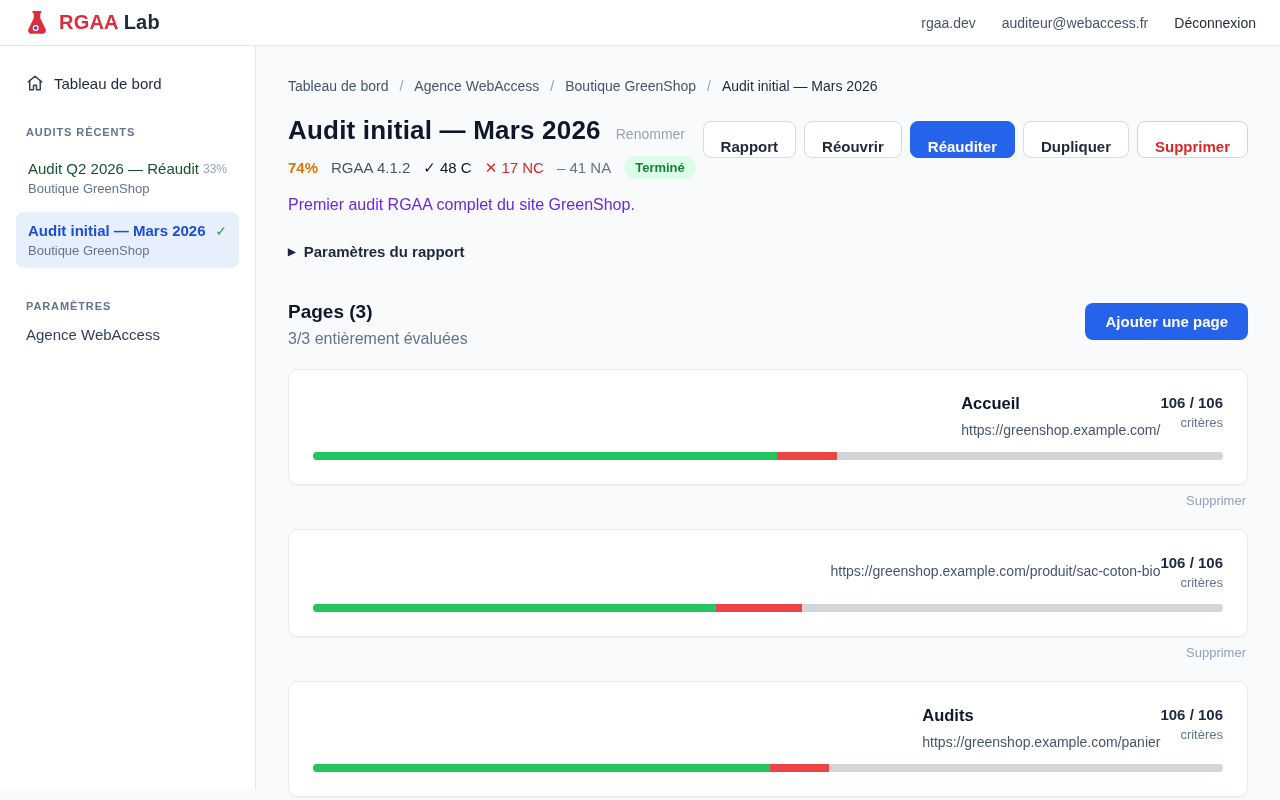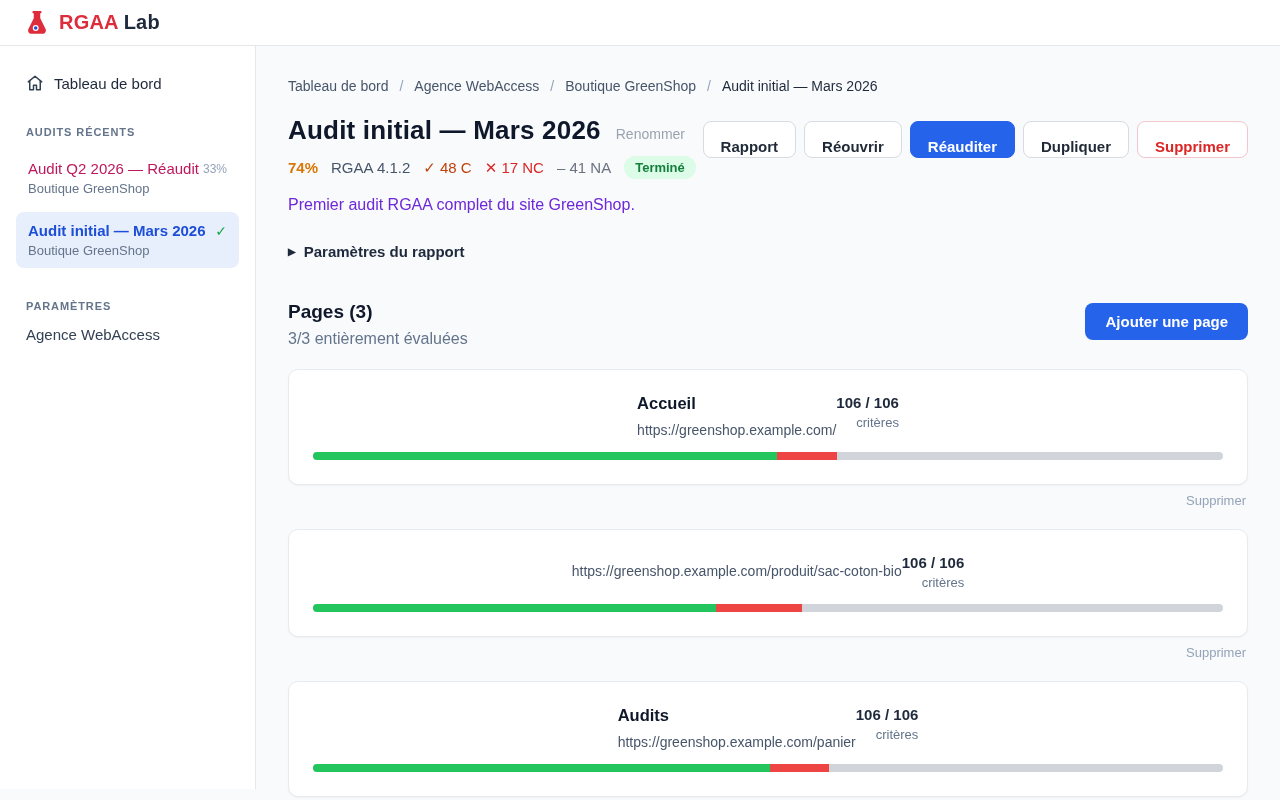--- a/index.html
+++ b/index.html
@@ -36,21 +36,21 @@
   .side-dashboard {
     display:flex; align-items:center; gap:10px;
     font-size:15px; color:#1e293b; padding:2px 10px; cursor:pointer;
   }
   .section-label {
     font-size:11px; font-weight:bold; letter-spacing:.9px;
     color:#64748b; margin:32px 10px 12px; text-transform:uppercase;
   }
   .audit-item { padding:10px 12px; border-radius:8px; margin:0 0 6px; cursor:pointer; }
   .audit-row { display:flex; justify-content:space-between; align-items:center; }
-  .audit-title { font-size:15px; color:#be185d; }
+  .audit-title { font-size:15px; color:#14532d; }
   .audit-meta { font-size:12px; color:#94a3b8; }
   .audit-sub { font-size:13px; color:#64748b; margin-top:4px; }
   .audit-item.selected { background:#e8effc; }
   .audit-item.selected .audit-title { color:#1d4ed8; font-weight:bold; }
   .audit-check { color:#16a34a; font-size:14px; }
   .settings-item { font-size:15px; color:#334155; padding:2px 10px; cursor:pointer; }
 
   
   .breadcrumb { display:flex; align-items:center; gap:11px; font-size:14px; color:#475569; }
   .crumb { cursor:pointer; }
@@ -58,21 +58,21 @@
   .crumb-current { color:#1e293b; }
 
   
   .head-row { display:flex; justify-content:space-between; align-items:flex-start; margin-top:21px; }
   .title-line { display:flex; align-items:baseline; gap:15px; }
   h1 { margin:0; font-size:26px; font-weight:bold; color:#0f172a; letter-spacing:.2px; }
   .rename-link { font-size:14px; color:#9ca3af; cursor:pointer; }
   .stats-line { display:flex; align-items:center; gap:13px; margin-top:10px; font-size:15px; }
   .score-pct { color:#d97706; font-weight:bold; }
   .referential { color:#475569; }
-  .stat-c { color:#c2410c; }
+  .stat-c { color:#0f172a; }
   .stat-nc { color:#dc2626; }
   .stat-na { color:#6b7280; }
   .status-badge {
     background:#dcfce7; color:#15803d; font-size:13px; font-weight:600;
     padding:4px 11px; border-radius:999px;
   }
   .desc { font-size:16px; color:#6d28d9; margin:17px 0 0; }
   .collapse-row {
     margin-top:29px; display:flex; align-items:center; gap:8px;
     font-size:15px; font-weight:600; color:#1e293b; cursor:pointer;
@@ -97,21 +97,21 @@
     background:#2563eb; color:#ffffff; border:none; border-radius:8px;
     height:37px; padding:0 20px; font-family:inherit; font-size:15px; font-weight:600;
     cursor:pointer; margin-top:2px;
   }
 
   .page-card {
     background:#ffffff; border:1px solid #e7eaee; border-radius:10px;
     padding:24px; margin-top:21px; box-shadow:0 1px 2px rgba(15,23,42,.04);
     cursor:pointer;
   }
-  .card-top { display:flex; justify-content:center; align-items:flex-start; }
+  .card-top { display:flex; justify-content:flex-end; align-items:flex-start; }
   .page-name { font-size:16.5px; font-weight:600; color:#0f172a; }
   .page-url { font-size:14px; color:#475569; margin-top:9px; }
   .card-score { text-align:right; }
   .score-val { font-size:15px; font-weight:bold; color:#1e293b; }
   .score-label { font-size:13px; color:#64748b; margin-top:4px; }
   .bar { height:8px; border-radius:4px; background:#d1d5db; margin-top:14px; display:flex; overflow:hidden; }
   .bar-green { background:#22c55e; height:100%; }
   .bar-red { background:#ef4444; height:100%; }
   .delete-link { text-align:right; font-size:13px; color:#94a3b8; margin:8px 2px 15px; cursor:pointer; }
 </style>
@@ -124,20 +124,25 @@
       <svg viewBox="0 0 24 24" width="26" height="26" aria-hidden="true">
         <path fill="#dd2c3c" d="M8.8 1h6.4c.6 0 1 .45 1 1s-.4 1-1 1H15v4.6l4.9 9.9c1 2.1-.5 4.5-2.8 4.5H6.9c-2.3 0-3.8-2.4-2.8-4.5L9 7.6V3h-.2c-.6 0-1-.45-1-1s.4-1 1-1z"></path>
         <circle cx="10.8" cy="16.6" r="2.7" fill="#ffffff"></circle>
         <circle cx="10.8" cy="16.6" r="1.6" fill="#1d4ed8"></circle>
       </svg>
     </span>
     <span class="brand-text">
       <span class="brand-primary">RGAA</span><span class="brand-secondary">Lab</span>
     </span>
   </div>
+  <nav class="top-links">
+    <span class="top-link">rgaa.dev</span>
+    <span class="top-link">auditeur@webaccess.fr</span>
+    <span class="logout-link">Déconnexion</span>
+  </nav>
 </header>
 
 <div class="layout">
   <aside class="sidebar">
     <div class="side-dashboard">
       <span style="display:flex;">
         <svg viewBox="0 0 24 24" width="18" height="18" fill="none" stroke="#334155" stroke-width="2" stroke-linecap="round" stroke-linejoin="round" aria-hidden="true">
           <path d="M3 10.5 12 3l9 7.5"></path>
           <path d="M5 9.5V21h5v-6h4v6h5V9.5"></path>
         </svg>

